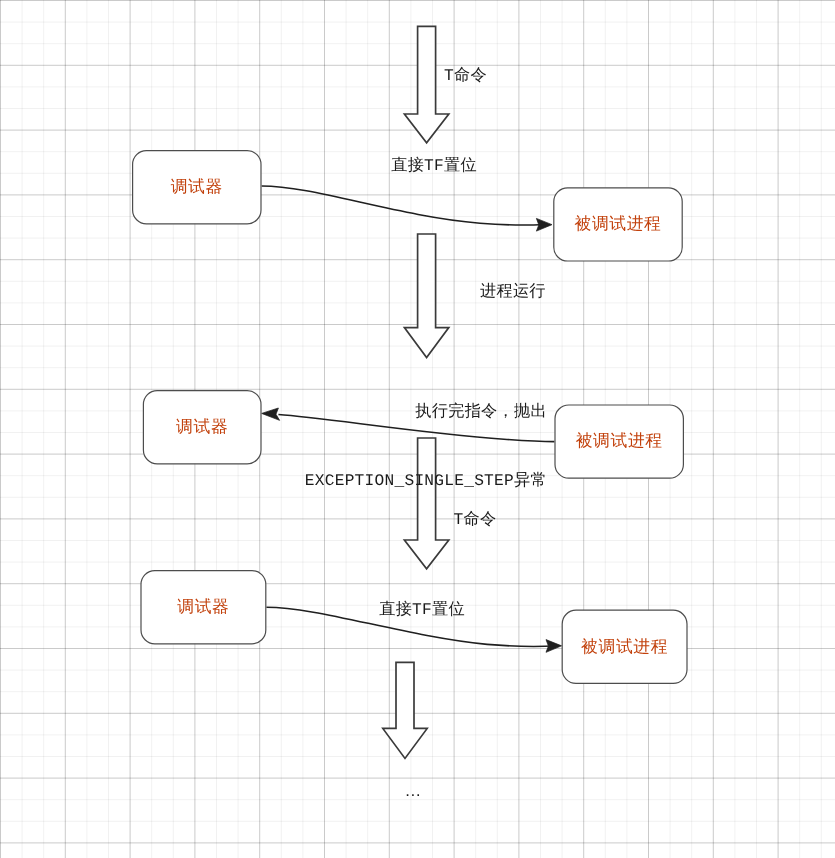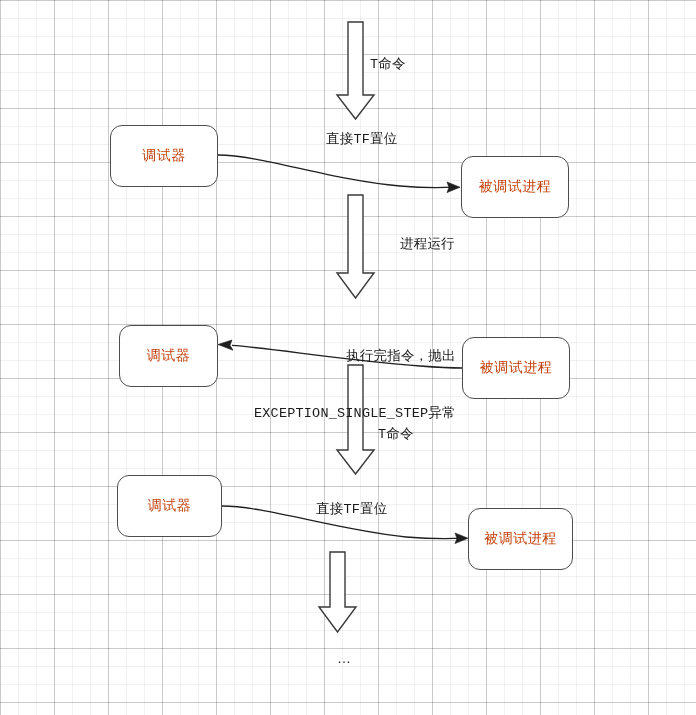--- a/index.html
+++ b/index.html
@@ -114,21 +114,21 @@
   </div>
 
   <div class="edge-label" style="left:370px; top:55px;">T命令</div>
 
   <div class="edge-label" style="left:384px; top:235px;margin-left:16px;">进程运行</div>
 
   <div class="edge-label" style="left:378px; top:425px;">T命令</div>
 
   <div class="edge-label" style="left:326px; top:130px;">直接TF置位</div>
 
-  <div class="edge-label" style="left:254px; top:309px;">
+  <div class="edge-label" style="left:254px; top:297px;">
     <div>执行完指令，抛出</div>
     <div>EXCEPTION_SINGLE_STEP异常</div>
   </div>
 
   <div class="edge-label" style="left:316px; top:500px;">直接TF置位</div>
 
   <div class="ellipsis-label" style="left:337px; top:650px;">…</div>
 
 </div>
 

